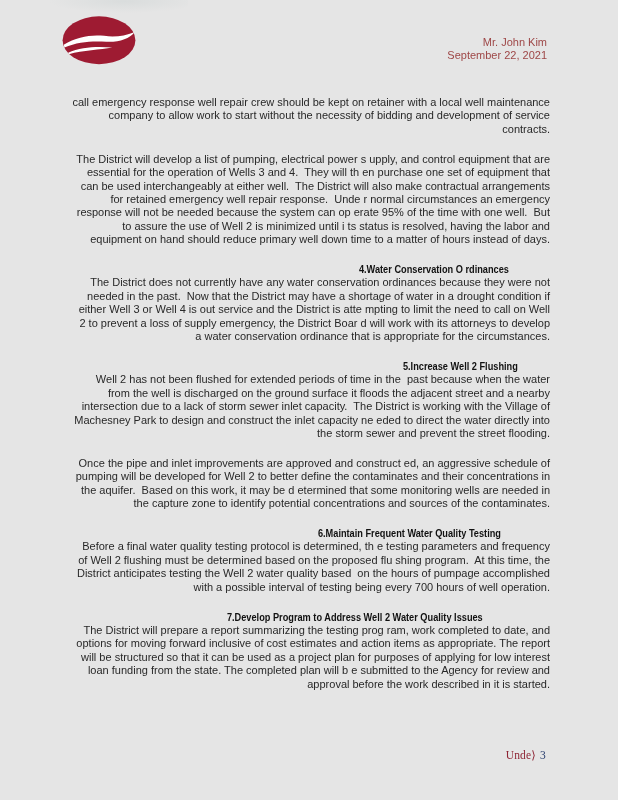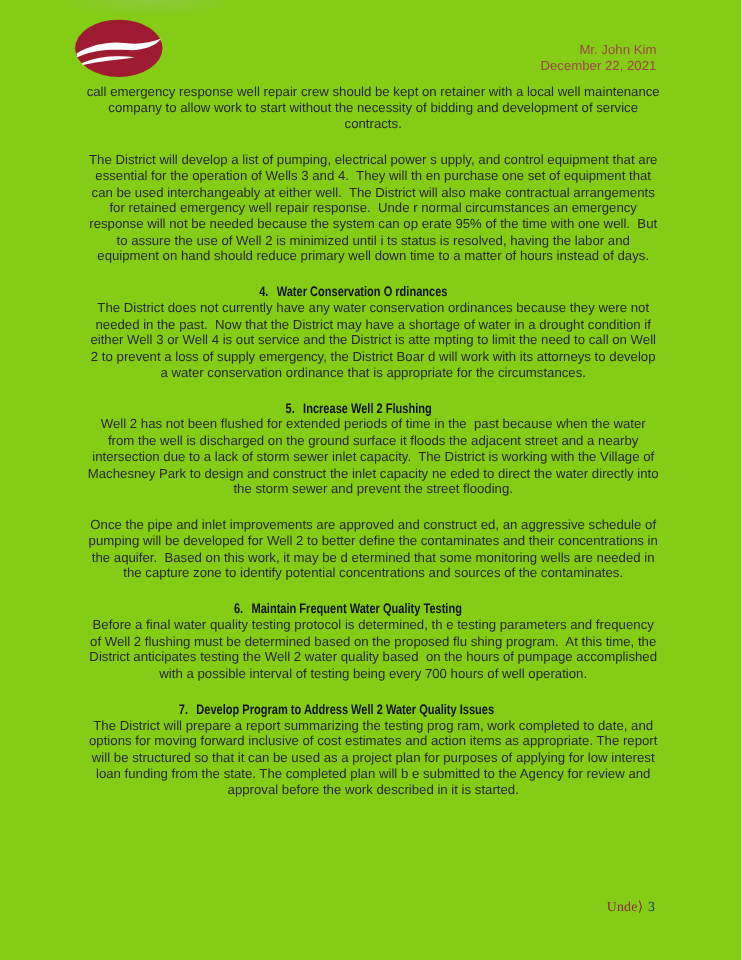--- a/index.html
+++ b/index.html
@@ -1,31 +1,31 @@
 <!DOCTYPE html>
 <html><head>
 <meta charset="utf-8">
 <style>
   html,body{margin:0;padding:0;background:#fff;}
   .page{
-    position:relative;width:618px;height:800px;background:#84cc16;overflow:hidden;
+    position:relative;width:618px;height:800px;background:#e5e5e5;overflow:hidden;
     font-family:"Liberation Sans",sans-serif;color:#282828;
   }
   .scan-artifact{
     position:absolute;left:48px;top:0;width:140px;height:13px;
     background:radial-gradient(ellipse at 55% 10%, rgba(175,190,190,0.22), rgba(255,255,255,0) 70%);
   }
   .logo{position:absolute;left:62px;top:16px;width:74px;height:50px;}
   .header-block{
     position:absolute;top:36px;right:71px;text-align:right;
     font-size:11px;line-height:12.8px;color:#9e4747;
   }
   .content{
-    position:absolute;left:72px;top:71px;width:478px;
-    font-size:11px;line-height:13.4px;text-align:center;
+    position:absolute;left:72px;top:96px;width:478px;
+    font-size:11px;line-height:13.4px;text-align:right;
   }
   .content p{margin:0 0 16.5px 0;white-space:pre-wrap;}
   .section{margin:0;}
   .sec-head{white-space:nowrap;height:13.4px;}
   .sec-inner{
     display:inline-flex;transform:scaleX(0.8);transform-origin:0 50%;
     font-weight:bold;font-size:11.5px;color:#111;letter-spacing:0;
   }
   .sec-num{display:inline-block;width:27px;}
   .footer{
@@ -43,21 +43,21 @@
   <div class="scan-artifact"></div>
 
   <svg class="logo" viewBox="0 0 100 68" xmlns="http://www.w3.org/2000/svg" aria-hidden="true">
     <ellipse cx="50" cy="33" rx="49.5" ry="32.5" fill="#9e1b32"></ellipse>
     <path fill="#ffffff" d="M2 39 C 20 28, 40 25, 57 27 C 72 29, 85 27, 98 22 C 92 31, 76 36, 60 35 C 44 34, 22 34, 3 43 Z"></path>
     <path fill="#ffffff" d="M8 50 C 26 42, 48 41, 68 43 C 52 46, 28 47, 9 52 Z"></path>
   </svg>
 
   <div class="header-block">
     <div>Mr. John Kim</div>
-    <div>December 22, 2021</div>
+    <div>September 22, 2021</div>
   </div>
 
   <div class="content">
 
     <p>call emergency response well repair crew should be kept on retainer with a local well maintenance company to allow work to start without the necessity of bidding and development of service contracts.</p>
     <p>The District will develop a list of pumping, electrical power s upply, and control equipment that are essential for the operation of Wells 3 and 4.  They will th en purchase one set of equipment that can be used interchangeably at either well.  The District will also make contractual arrangements for retained emergency well repair response.  Unde r normal circumstances an emergency response will not be needed because the system can op erate 95% of the time with one well.  But to assure the use of Well 2 is minimized until i ts status is resolved, having the labor and equipment on hand should reduce primary well down time to a matter of hours instead of days.</p>
 
     <div class="section">
       <div class="sec-head">
         <span class="sec-inner">

